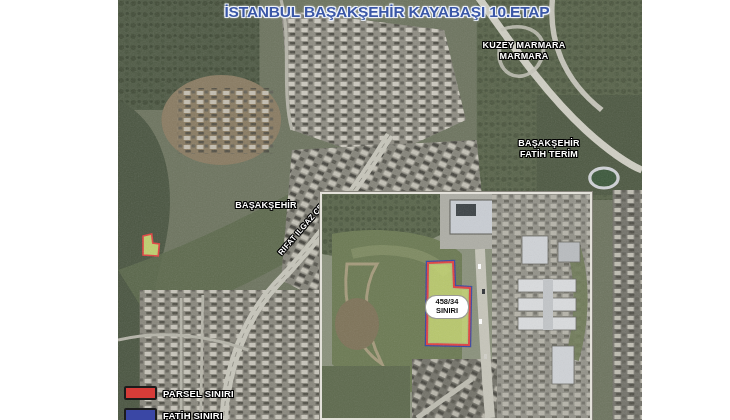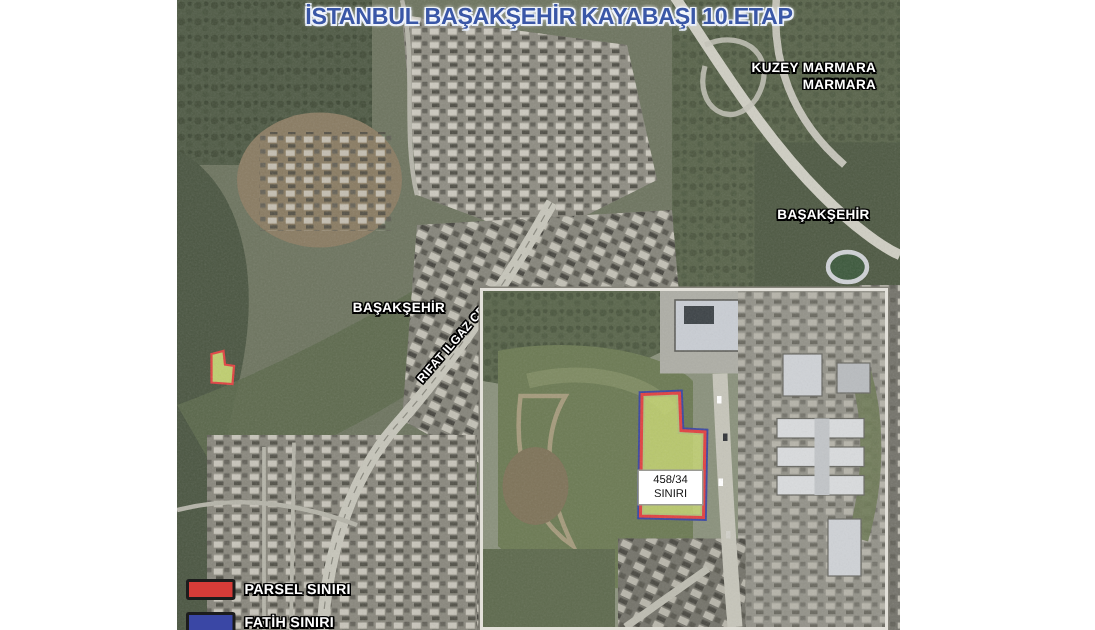--- a/index.html
+++ b/index.html
@@ -1,46 +1,46 @@
 <!DOCTYPE html>
 <html><head>
 <meta charset="utf-8">
 <style>
   html,body{margin:0;padding:0;}
   body{
     width:730px;height:420px;position:relative;background:#ffffff;overflow:hidden;
     font-family:"Liberation Sans", sans-serif;
   }
   .map-container{
-    position:absolute;left:118px;top:0;width:482px;height:420px;overflow:hidden;background:#6e7560;
+    position:absolute;left:118px;top:0;width:482px;height:420px;overflow:hidden;background:#6e7560;padding-left:42px;
   }
   .map-container svg.basemap{position:absolute;left:0;top:0;width:100%;height:100%;display:block;}
   .map-title{
     position:absolute;left:0;top:3px;width:100%;padding-left:14px;box-sizing:border-box;
     text-align:center;font-size:15.5px;font-weight:bold;letter-spacing:-0.2px;
     text-shadow:0 0 3px #ffffff,0 0 3px #ffffff,-1px -1px 0 #dfe8f8,1px -1px 0 #dfe8f8,-1px 1px 0 #dfe8f8,1px 1px 0 #dfe8f8;
     white-space:nowrap;
   }
   .map-label{
     position:absolute;color:#ffffff;font-weight:bold;font-size:9px;line-height:11px;
     text-align:center;letter-spacing:0.2px;white-space:nowrap;
     text-shadow:-1px -1px 0 #000,1px -1px 0 #000,-1px 1px 0 #000,1px 1px 0 #000,0 -1px 0 #000,0 1px 0 #000,-1px 0 0 #000,1px 0 0 #000;
   }
-  .label-highway{left:346px;top:40px;width:120px;text-align:right;}
+  .label-highway{left:346px;top:40px;width:120px;}
   .label-stadium{left:371px;top:138px;width:120px;}
   .label-park{left:88px;top:200px;width:120px;}
   .label-street{left:144px;top:223px;width:80px;font-size:8px;transform:rotate(-49deg);}
   .inset{
     position:absolute;left:202px;top:192px;width:272px;height:228px;box-sizing:border-box;
     border:2px solid #e3e1da;box-shadow:0 0 0 1px #85837a, inset 0 0 0 1px #85837a;background:#8b927d;
   }
   .inset svg{position:absolute;left:0;top:0;width:100%;height:100%;display:block;}
   .parcel-callout{
-    position:absolute;left:104px;top:120px;width:42px;background:#ffffff;border-radius:0;
-    padding:2px 0 3px 0;text-align:center;color:#111;font-weight:normal;font-size:7.5px;line-height:8.5px;
+    position:absolute;left:104px;top:102px;width:42px;background:#ffffff;border-radius:10px;
+    padding:2px 0 3px 0;text-align:center;color:#111;font-weight:bold;font-size:7.5px;line-height:8.5px;
     box-shadow:0 0 0 1px #9a9a94;
   }
   .legend{
     position:absolute;left:6px;top:386px;display:flex;flex-direction:column;gap:8px;
   }
   .legend-row{display:flex;align-items:center;gap:6px;}
   .legend-swatch{width:29px;height:10px;border:2px solid #1c1c1c;border-radius:2px;box-sizing:content-box;}
   .legend-text{
     color:#fff;font-weight:bold;font-size:9.5px;letter-spacing:0.2px;white-space:nowrap;
     text-shadow:-1px -1px 0 #000,1px -1px 0 #000,-1px 1px 0 #000,1px 1px 0 #000,0 -1px 0 #000,0 1px 0 #000,-1px 0 0 #000,1px 0 0 #000;
@@ -116,20 +116,21 @@
 
   <div class="map-title" style="color: rgb(58, 87, 167);">İSTANBUL BAŞAKŞEHİR KAYABAŞI 10.ETAP</div>
 
   <div class="map-label label-highway">
     <div>KUZEY MARMARA</div>
     <div>MARMARA</div>
   </div>
 
   <div class="map-label label-stadium">
     <div>BAŞAKŞEHİR</div>
+    <div>FATİH TERİM</div>
   </div>
 
   <div class="map-label label-park">
     <div>BAŞAKŞEHİR</div>
   </div>
 
   <div class="map-label label-street">RIFAT ILGAZ CD.</div>
 
   <div class="inset">
     <svg viewBox="0 0 268 224" preserveAspectRatio="none">

